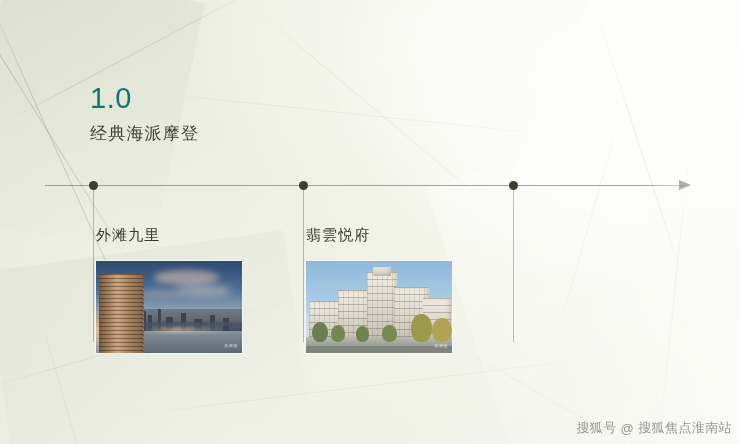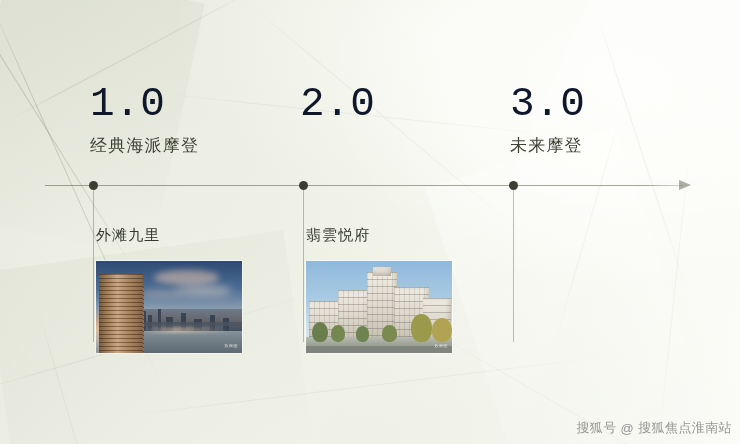--- a/index.html
+++ b/index.html
@@ -76,24 +76,24 @@
     width: 1px;
     background: rgba(110,115,95,0.45);
   }
 
   
   .era {
     position: absolute;
     white-space: nowrap;
   }
   .era-num {
-    font-family: Liberation Mono, monospace;
-    font-size: 41px;
+    font-family: Liberation Sans, sans-serif;
+    font-size: 29px;
     line-height: 1;
-    color: #0f172a;
+    color: #0f766e;
     letter-spacing: 0.5px;
     margin: 0 0 12px 0;
     font-weight: 400;
   }
   .era-sub {
     font-family: "Liberation Serif", "DejaVu Serif", serif;
     font-size: 17px;
     line-height: 1;
     color: #3e4235;
     letter-spacing: 1.2px;
@@ -361,21 +361,20 @@
         <div class="t1-floors"></div>
       </div>
       <div class="t1-tower">
         <div class="t1-floors"></div>
       </div>
       <div class="thumb-stamp">效果图</div>
     </div>
   </div>
 
   <div class="era" style="left:300px; top:84px;">
-    <div class="era-num">2.0</div>
   </div>
   <div class="node">
     <div class="node-dot" style="left:299px; top:181px;"></div>
     <div class="node-stem" style="left:303px; top:190px; height:152px;"></div>
   </div>
   <div class="project" style="left:306px; top:213px;">
     <div class="project-name">翡雲悦府</div>
     <div class="thumb">
       <div class="t2-sky"></div>
       <div class="t2-glass" style="left:26%; top:34%; width:11%; height:50%;"></div>
@@ -404,24 +403,20 @@
       <div class="t2-tree" style="left:17%; width:10%; height:19%; background:#74874f;"></div>
       <div class="t2-tree" style="left:34%; width:9%; height:17%; background:#6f8350;"></div>
       <div class="t2-tree" style="left:52%; width:10%; height:18%; background:#7b8a4e;"></div>
       <div class="t2-tree" style="left:72%; width:14%; height:30%; background:#9a9a4a;"></div>
       <div class="t2-tree" style="left:86%; width:14%; height:26%; background:#b0a352;"></div>
       <div class="t2-road"></div>
       <div class="thumb-stamp">效果图</div>
     </div>
   </div>
 
-  <div class="era" style="left:510px; top:84px;">
-    <div class="era-num">3.0</div>
-    <div class="era-sub">未来摩登</div>
-  </div>
   <div class="node">
     <div class="node-dot" style="left:509px; top:181px;"></div>
     <div class="node-stem" style="left:513px; top:190px; height:152px;"></div>
   </div>
 
   <div class="watermark">
     <span>搜狐号</span>
     <span class="wm-at">@</span>
     <span>搜狐焦点淮南站</span>
   </div>

